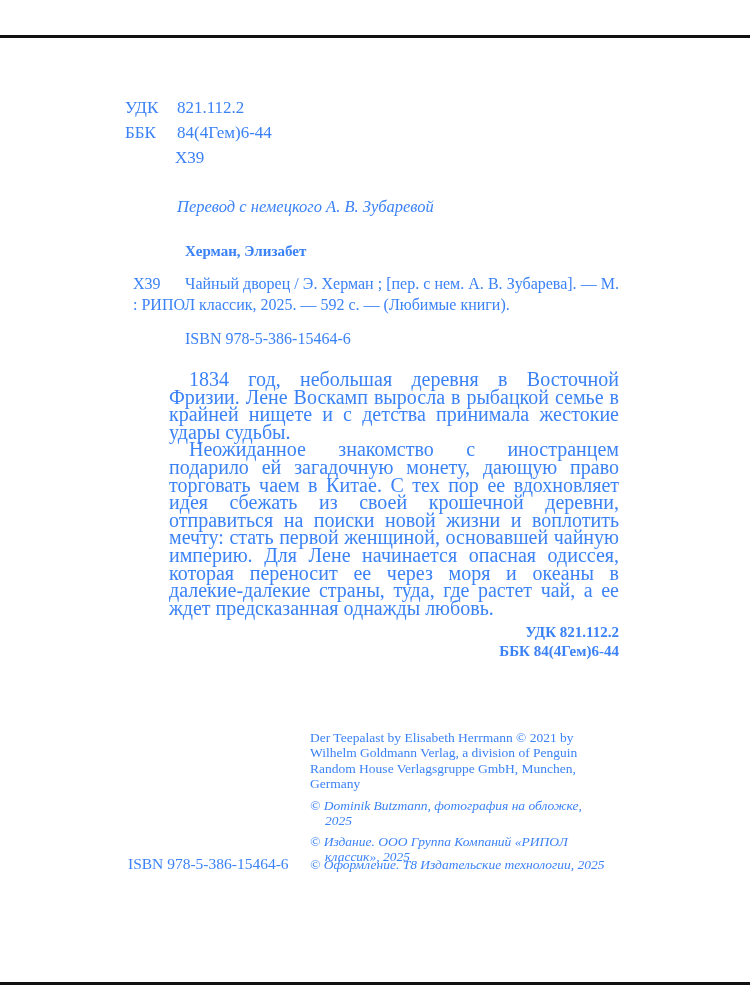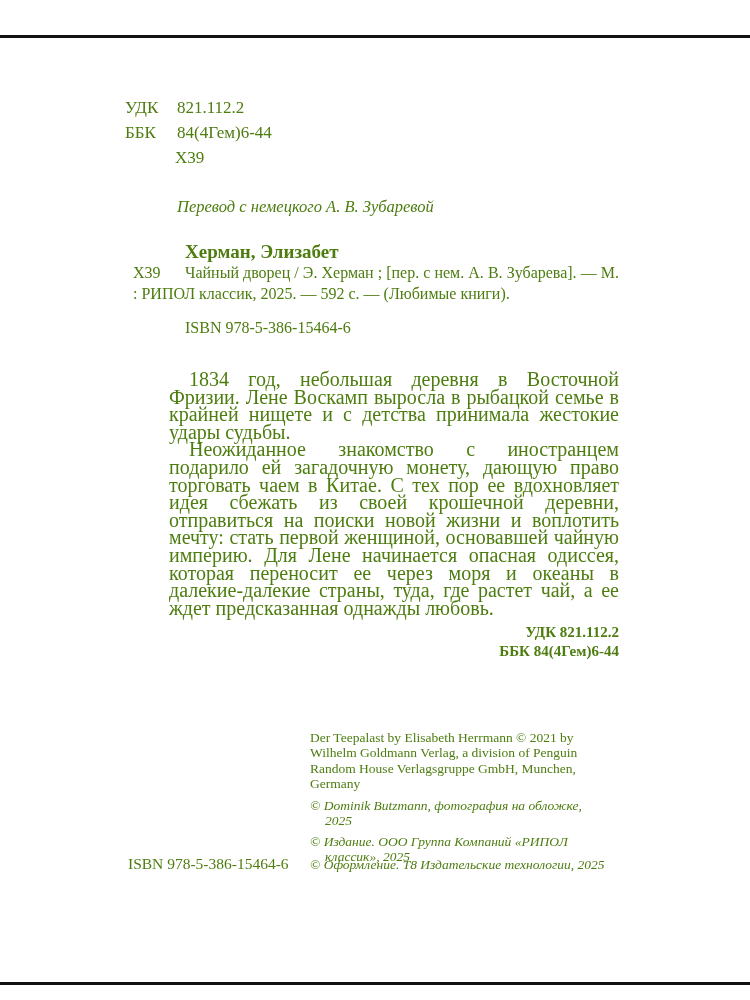--- a/index.html
+++ b/index.html
@@ -3,21 +3,21 @@
 <meta charset="utf-8">
 <style>
   * { margin:0; padding:0; box-sizing:border-box; }
   html,body { background:#ffffff; }
   .page {
     position:relative;
     width:750px;
     height:1000px;
     background:#ffffff;
     font-family:"Liberation Serif","DejaVu Serif",serif;
-    color:#4d7c0f;
+    color:#3b82f6;
     overflow:hidden;
   }
   .rule {
     position:absolute;
     left:0;
     width:100%;
     height:3px;
     background:#111111;
   }
   .rule-top { top:35px; }
@@ -48,22 +48,22 @@
     position:absolute;
     top:241px;
     left:133px;
     width:486px;
     font-size:16px;
     line-height:21px;
   }
   .catalog .author {
     padding-left:52px;
     font-weight:700;
-    font-size:19px;
-    margin-bottom:0;
+    font-size:15px;
+    margin-bottom:11px;
   }
   .catalog .entry {
     position:relative;
     text-indent:52px;
     text-align:justify;
   }
   .catalog .entry .code {
     position:absolute;
     left:0; top:0;
     text-indent:0;

